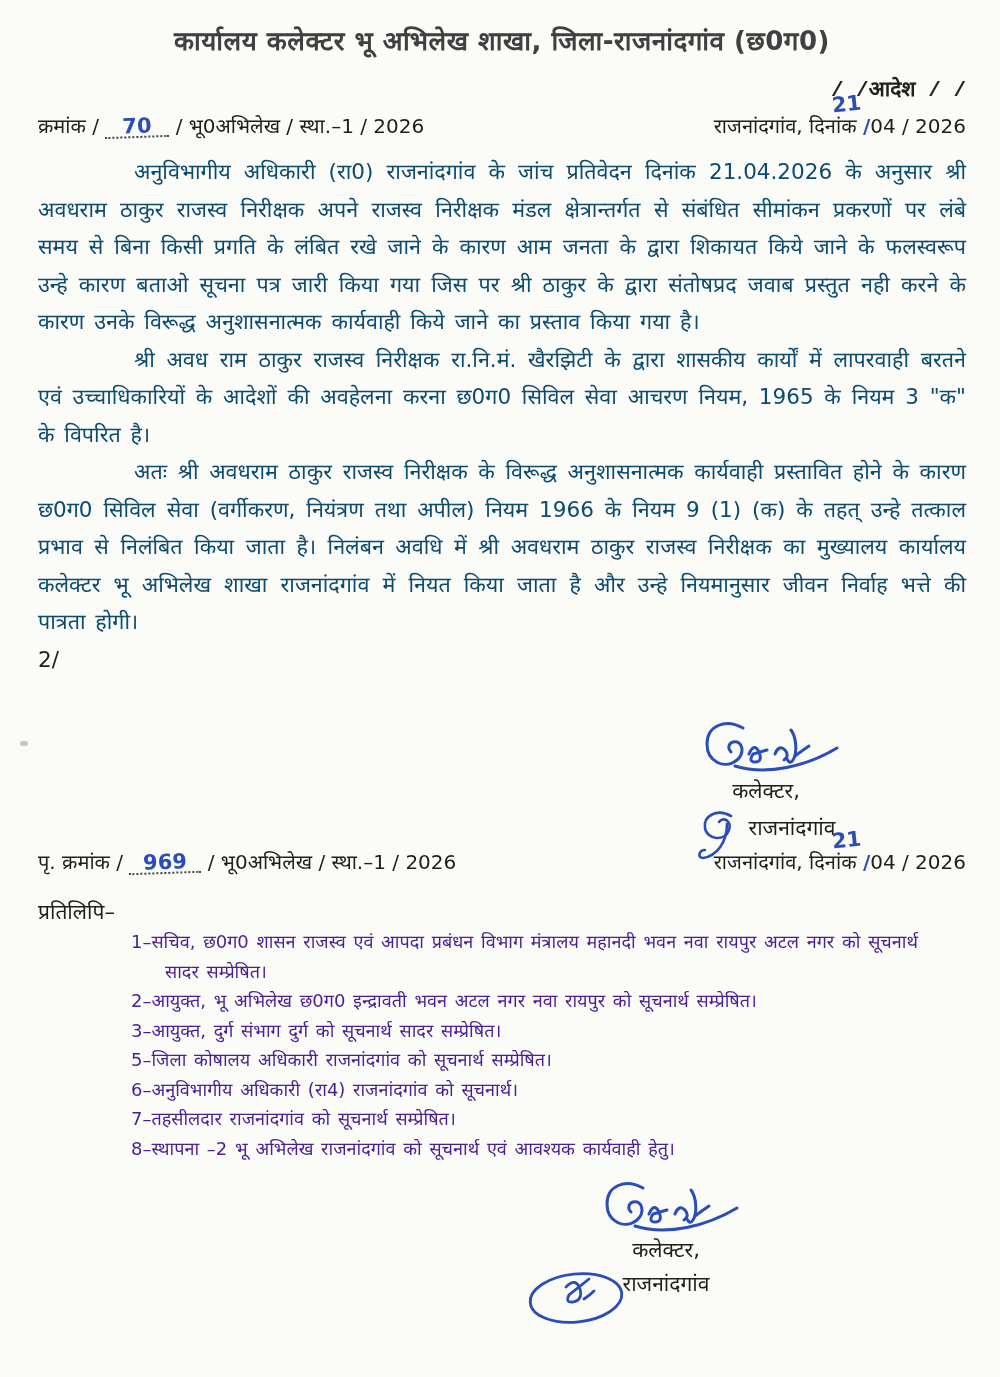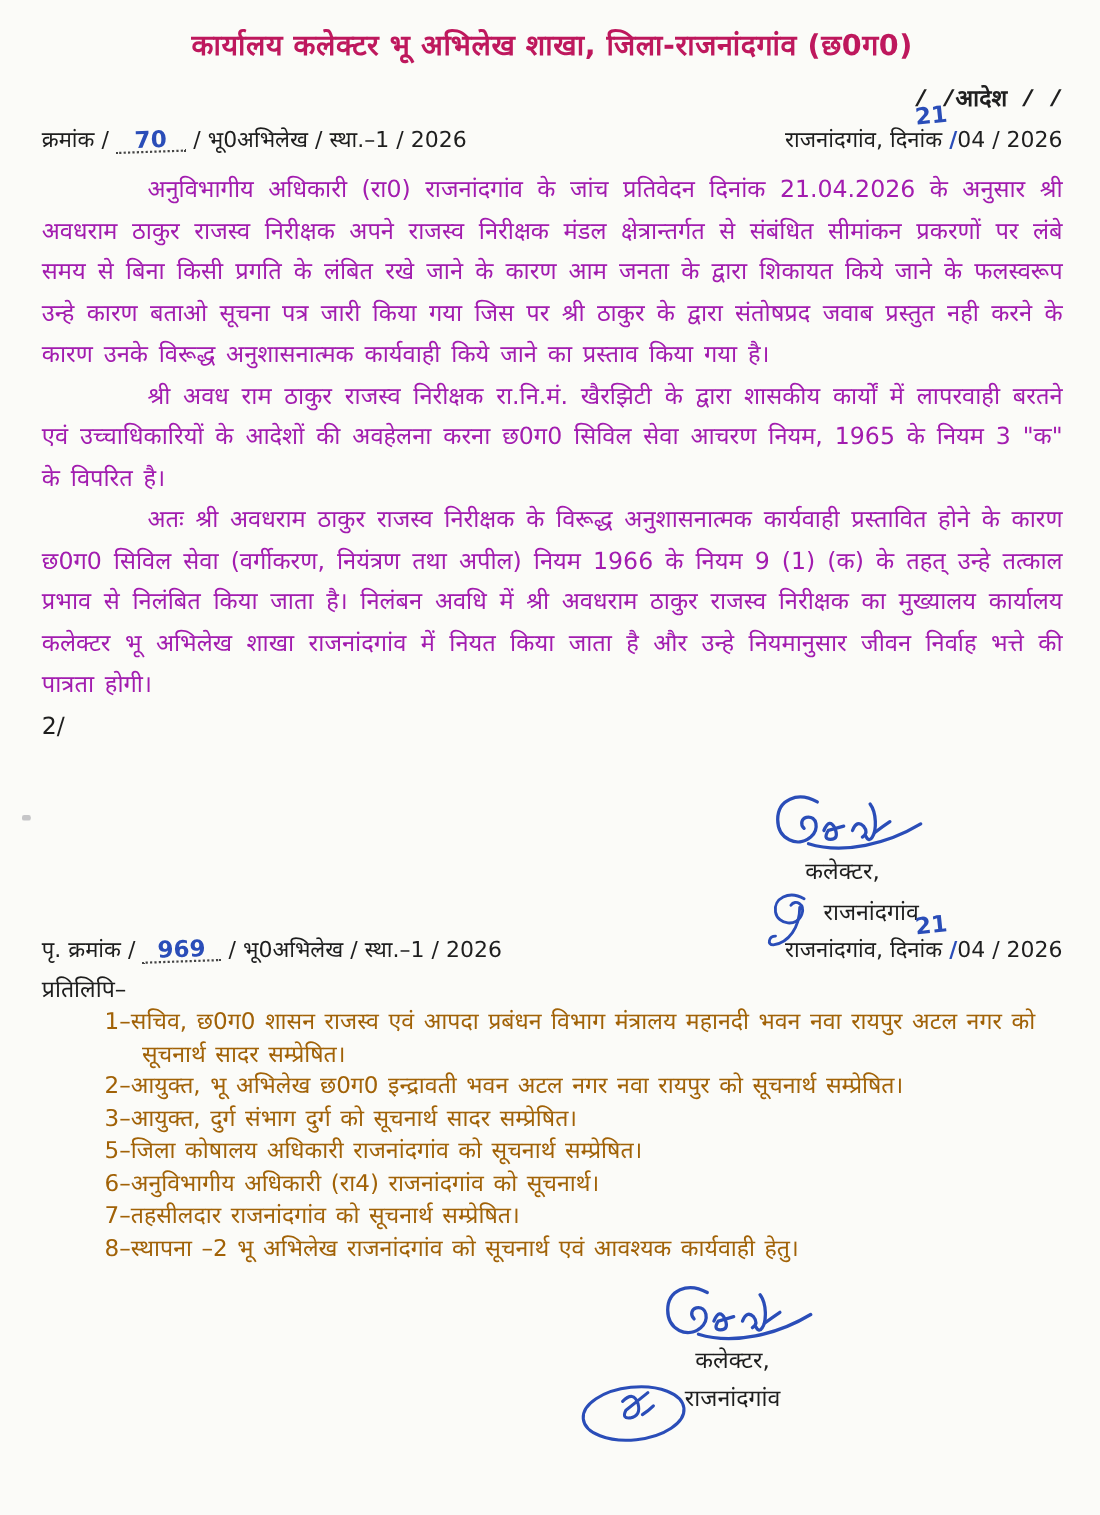--- a/index.html
+++ b/index.html
@@ -9,21 +9,21 @@
     font-family:"DejaVu Sans","Liberation Sans",sans-serif;
     color:#1e1e1e;
     -webkit-font-smoothing:antialiased;
   }
   .page{position:relative;width:1000px;height:1377px;overflow:hidden;}
   .inner{padding:14px 34px 0 38px;}
 
   
   .doc-title{
     text-align:center;font-size:26px;font-weight:bold;
-    letter-spacing:.5px;margin-top:8px;color:#be185d;
+    letter-spacing:.5px;margin-top:8px;color:#404040;
   }
   .order-label{
     text-align:right;font-size:21px;font-weight:bold;margin-top:16px;color:#202020;font-family:Liberation Mono, monospace;
   }
   .ref-row{
     display:flex;justify-content:space-between;align-items:flex-end;
     font-size:20px;margin-top:10px;font-weight:500;
   }
   .hw{color:#2a4db8;font-weight:bold;}
   .hw-slot{
@@ -35,21 +35,21 @@
   .date-day{
     position:absolute;top:-20px;left:118px;font-size:21px;
     transform:rotate(-6deg);
   }
   .date-slash{color:#2a4db8;font-weight:bold;}
 
   
   .body-text{margin-top:14px;}
   .para{
     font-size:21.5px;line-height:37.5px;text-align:justify;
-    text-indent:96px;margin:0;color:#a21caf;word-spacing:3px;
+    text-indent:96px;margin:0;color:#0c4a6e;word-spacing:3px;
   }
   .para-num{
     display:flex;font-size:21.5px;line-height:37.5px;margin:0;word-spacing:3px;
   }
   .para-num .num{width:96px;flex:none;}
 
   
   .sig-block{
     width:340px;margin-left:auto;margin-right:30px;
     text-align:center;font-size:21px;font-weight:500;
@@ -58,27 +58,27 @@
   .sig-role{margin-top:-4px;}
   .sig-place-row{
     display:flex;align-items:center;justify-content:center;gap:8px;margin-top:4px;
   }
   .initial-svg{margin-bottom:-18px;}
 
   .ref-date-row{
     display:flex;justify-content:space-between;align-items:flex-end;
     font-size:20px;margin-top:2px;font-weight:500;
   }
-  .copy-label{font-size:21px;margin-top:8px;font-weight:500;}
+  .copy-label{font-size:21px;margin-top:22px;font-weight:500;}
 
   
   .copies{margin-top:2px;margin-left:57px;margin-right:10px;}
   .copy-item{
-    font-size:21px;line-height:29.5px;
-    padding-left:34px;text-indent:-34px;color:#a16207;word-spacing:2px;
+    font-size:18px;line-height:29.5px;
+    padding-left:34px;text-indent:-34px;color:#4c1d95;word-spacing:2px;margin-left:36px;
   }
 
   .sig-block2{
     width:300px;margin-left:auto;margin-right:150px;margin-top:10px;
     text-align:center;font-size:21px;font-weight:500;position:relative;
   }
   .circle-initial{position:absolute;left:8px;bottom:-34px;}
 
   .margin-dot{
     position:absolute;left:20px;top:741px;width:8px;height:5px;

